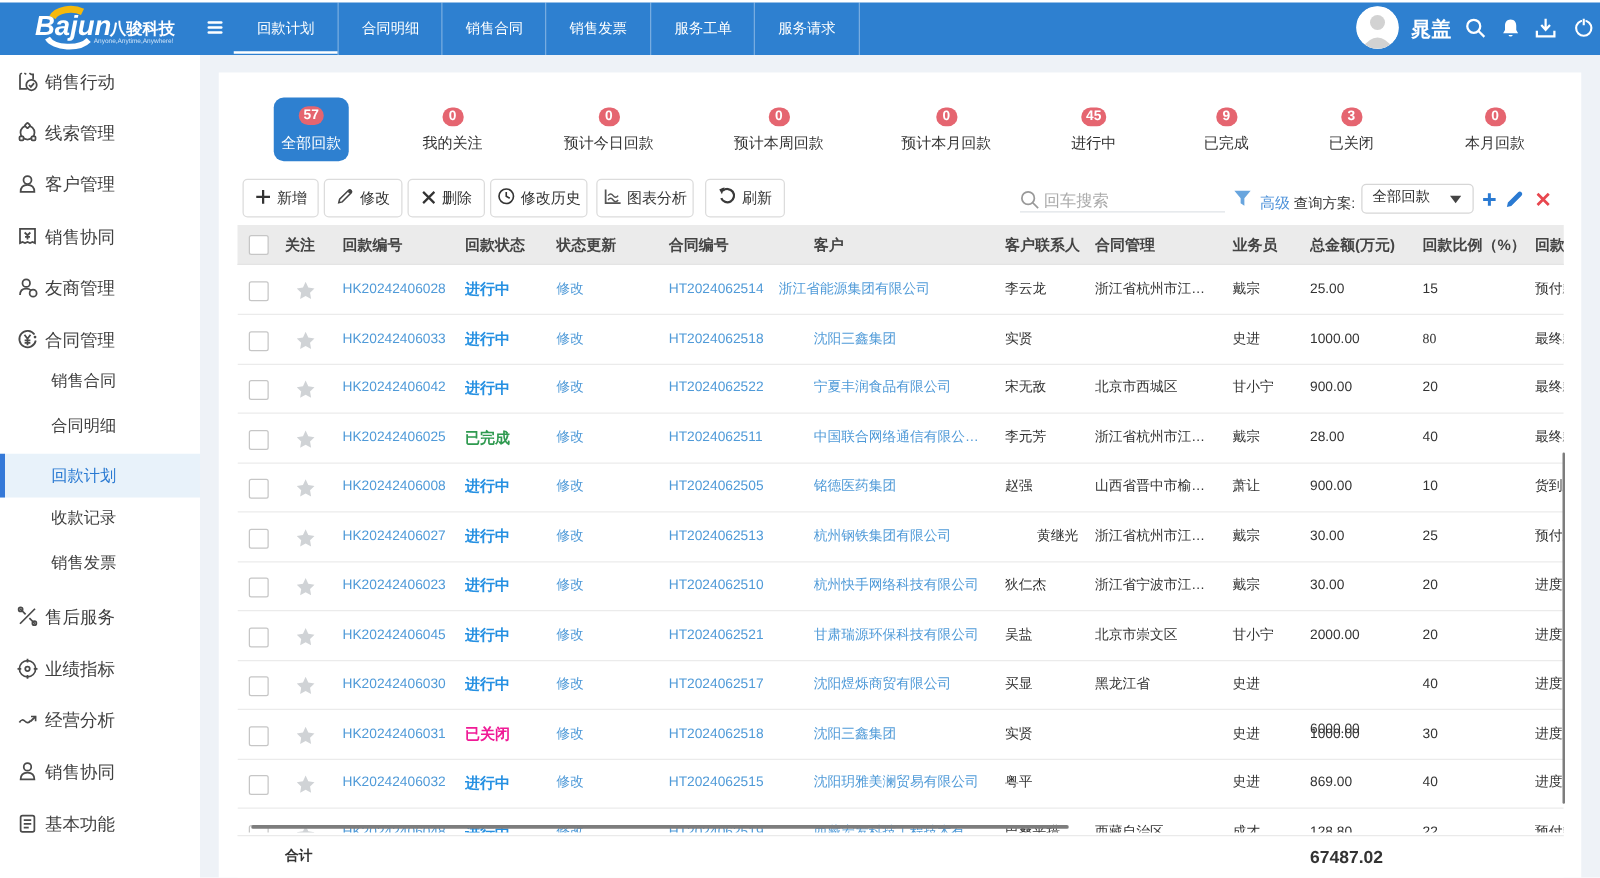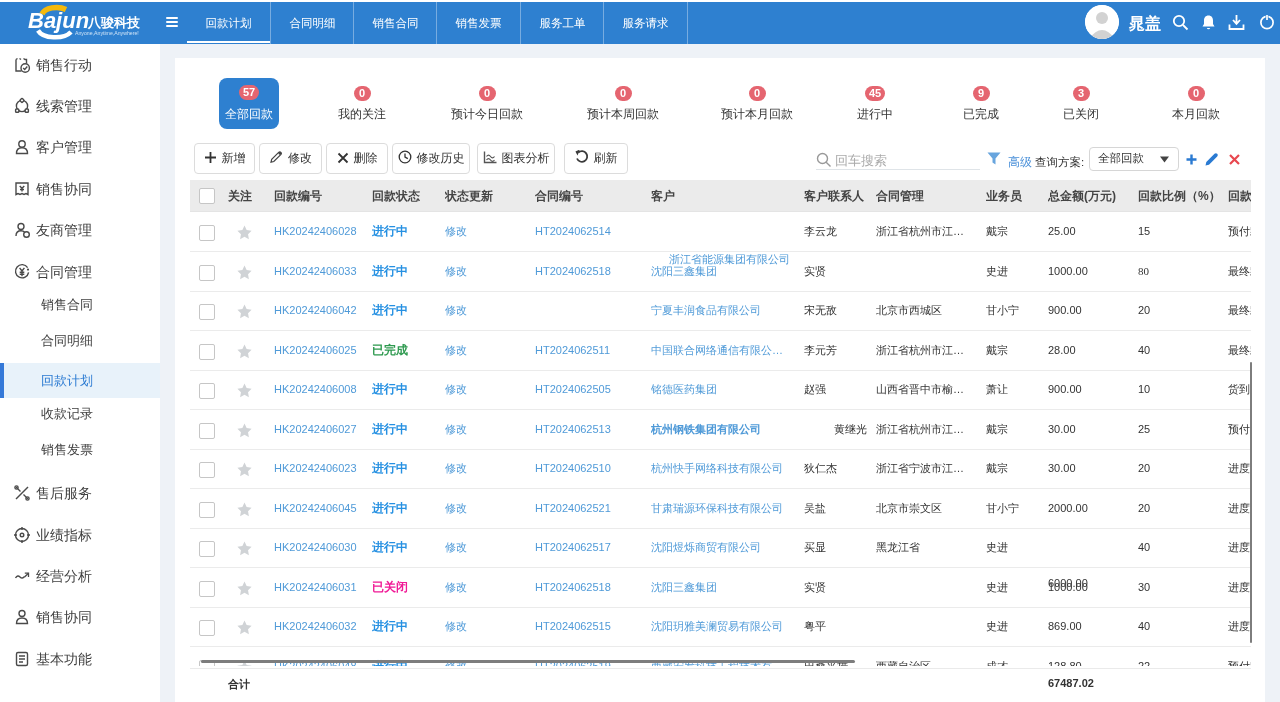--- a/index.html
+++ b/index.html
@@ -301,21 +301,21 @@
   <div id="tbody">
       <div class="row" style="top:0px;">
         <span class="cb"></span>
         <svg class="star" viewBox="0 0 24 24">
           <path d="M12 2 L15 8.6 L22 9.5 L17 14.4 L18.2 21.5 L12 18 L5.8 21.5 L7 14.4 L2 9.5 L9 8.6 Z" fill="#d0d3d6"></path>
         </svg>
         <div class="c lnk" style="left:84px;width:98px;">HK20242406028</div>
         <div class="c st-run" style="left:182px;width:73px;">进行中</div>
         <div class="c lnk" style="left:255px;width:90px;">修改</div>
         <div class="c lnk" style="left:345px;width:116px;">HT2024062514</div>
-        <div class="c lnk" style="left:479px;width:153px;margin-top:28px;">浙江省能源集团有限公司</div>
+        <div class="c lnk" style="left:433px;width:153px;">浙江省能源集团有限公司</div>
         <div class="c " style="left:614px;width:72px;">李云龙</div>
         <div class="c " style="left:686px;width:110px;">浙江省杭州市江…</div>
         <div class="c " style="left:796px;width:62px;">戴宗</div>
         <div class="c " style="left:858px;width:90px;">25.00</div>
         <div class="c " style="left:948px;width:90px;">15</div>
         <div class="c " style="left:1038px;width:23px;">预付款</div>
       </div>
       <div class="row" style="top:39.5px;">
         <span class="cb"></span>
         <svg class="star" viewBox="0 0 24 24">
@@ -334,20 +334,21 @@
         <div class="c " style="left:1038px;width:23px;">最终款</div>
       </div>
       <div class="row" style="top:79px;">
         <span class="cb"></span>
         <svg class="star" viewBox="0 0 24 24">
           <path d="M12 2 L15 8.6 L22 9.5 L17 14.4 L18.2 21.5 L12 18 L5.8 21.5 L7 14.4 L2 9.5 L9 8.6 Z" fill="#d0d3d6"></path>
         </svg>
         <div class="c lnk" style="left:84px;width:98px;">HK20242406042</div>
         <div class="c st-run" style="left:182px;width:73px;">进行中</div>
         <div class="c lnk" style="left:255px;width:90px;">修改</div>
+        <div class="c lnk" style="left:345px;width:116px;">HT2024062522</div>
         <div class="c lnk" style="left:461px;width:153px;">宁夏丰润食品有限公司</div>
         <div class="c " style="left:614px;width:72px;">宋无敌</div>
         <div class="c " style="left:686px;width:110px;">北京市西城区</div>
         <div class="c " style="left:796px;width:62px;">甘小宁</div>
         <div class="c " style="left:858px;width:90px;">900.00</div>
         <div class="c " style="left:948px;width:90px;">20</div>
         <div class="c " style="left:1038px;width:23px;">最终款</div>
       </div>
       <div class="row" style="top:118.5px;">
         <span class="cb"></span>
@@ -385,22 +386,22 @@
       </div>
       <div class="row" style="top:197.5px;">
         <span class="cb"></span>
         <svg class="star" viewBox="0 0 24 24">
           <path d="M12 2 L15 8.6 L22 9.5 L17 14.4 L18.2 21.5 L12 18 L5.8 21.5 L7 14.4 L2 9.5 L9 8.6 Z" fill="#d0d3d6"></path>
         </svg>
         <div class="c lnk" style="left:84px;width:98px;">HK20242406027</div>
         <div class="c st-run" style="left:182px;width:73px;">进行中</div>
         <div class="c lnk" style="left:255px;width:90px;">修改</div>
         <div class="c lnk" style="left:345px;width:116px;">HT2024062513</div>
-        <div class="c lnk" style="left:461px;width:153px;font-weight:bold;">杭州钢铁集团有限公司</div>
-        <div class="c " style="left:644px;width:72px;">黄继光</div>
+        <div class="c lnk" style="left:461px;width:153px;">杭州钢铁集团有限公司</div>
+        <div class="c " style="left:620px;width:72px;text-align:center;">黄继光</div>
         <div class="c " style="left:686px;width:110px;">浙江省杭州市江…</div>
         <div class="c " style="left:796px;width:62px;">戴宗</div>
         <div class="c " style="left:858px;width:90px;">30.00</div>
         <div class="c " style="left:948px;width:90px;">25</div>
         <div class="c " style="left:1038px;width:23px;">预付款</div>
       </div>
       <div class="row" style="top:237px;">
         <span class="cb"></span>
         <svg class="star" viewBox="0 0 24 24">
           <path d="M12 2 L15 8.6 L22 9.5 L17 14.4 L18.2 21.5 L12 18 L5.8 21.5 L7 14.4 L2 9.5 L9 8.6 Z" fill="#d0d3d6"></path>
@@ -500,15 +501,15 @@
         <div class="c " style="left:796px;width:62px;">成才</div>
         <div class="c " style="left:858px;width:90px;">128.80</div>
         <div class="c " style="left:948px;width:90px;">22</div>
         <div class="c " style="left:1038px;width:23px;">预付款</div>
       </div>
     </div>
   <div id="hthumb"></div>
   <div id="vthumb"></div>
   <div id="tfoot">
     <div style="position:absolute;left:38px;top:8px;font-size:11px;font-weight:bold;color:#333;">合计</div>
-    <div style="position:absolute;left:858px;top:8px;font-size:11px;font-weight:bold;color:#333;">67487.02</div>
+    <div style="position:absolute;left:858px;top:8px;font-size:14px;font-weight:bold;color:#333;">67487.02</div>
   </div>
 </div>
 
 </body></html>

